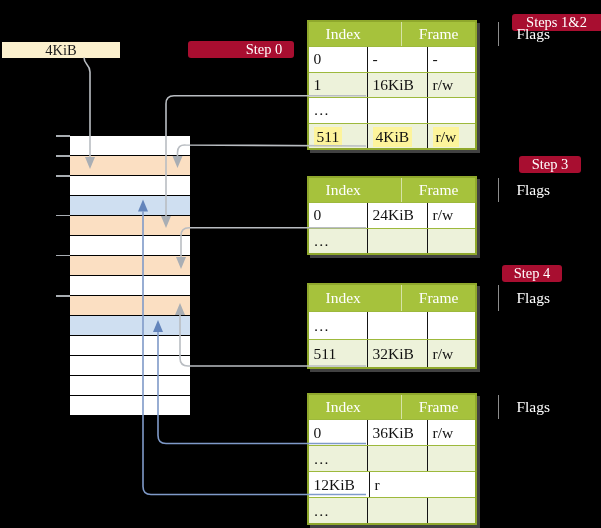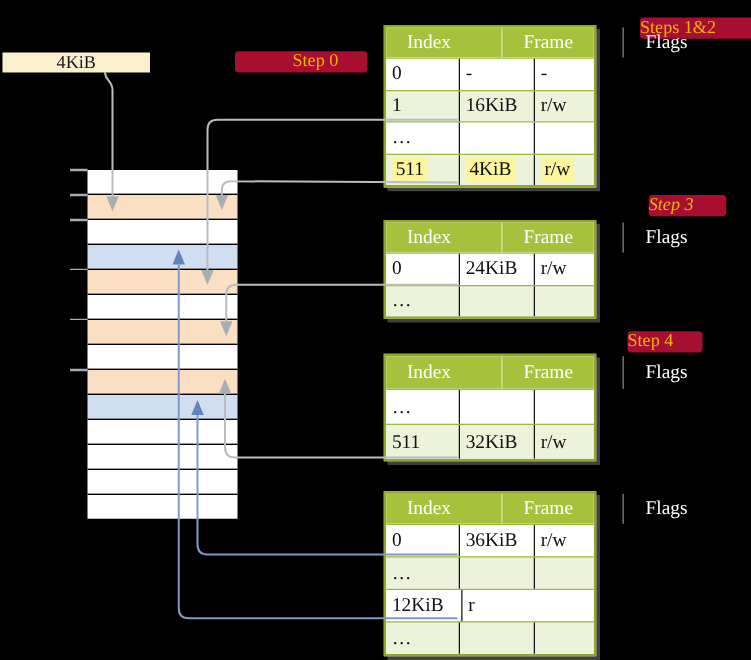--- a/index.html
+++ b/index.html
@@ -24,27 +24,27 @@
     overflow:hidden;font-family:"Liberation Serif","DejaVu Serif",serif;
   }
   
   .framebox{
     position:absolute;left:2px;top:42px;width:118px;height:16px;
     background:var(--frame-box-cream);color:#1a1a1a;font-size:14.5px;
     text-align:center;line-height:16px;
   }
   
   .badge{
-    position:absolute;background:var(--badge-crimson);color:#eab308;
-    font-size:14.5px;line-height:17px;height:17px;
+    position:absolute;background:var(--badge-crimson);color:#ffffff;
+    font-size:14.5px;text-align:center;line-height:17px;height:17px;
     border-radius:3px;
   }
   .badge.b0{left:188px;top:41px;width:60px;padding-left:46px;}
   .badge.b12{left:512px;top:14px;width:89px;border-radius:3px 0 0 3px;}
-  .badge.b3{left:519px;top:156px;width:62px;font-style:italic;}
+  .badge.b3{left:519px;top:156px;width:62px;}
   .badge.b4{left:502px;top:265px;width:60px;}
   
   .memcol{
     position:absolute;left:70px;top:136px;width:120px;height:279px;
     display:flex;flex-direction:column;
   }
   .mrow{flex:1;background:#fff;border-top:1.5px solid #000;}
   .mrow:first-child{border-top:none;}
   .mrow.k-pagetable{background:var(--memory-pagetable-orange);}
   .mrow.k-mapped{background:var(--memory-mapped-blue);}

